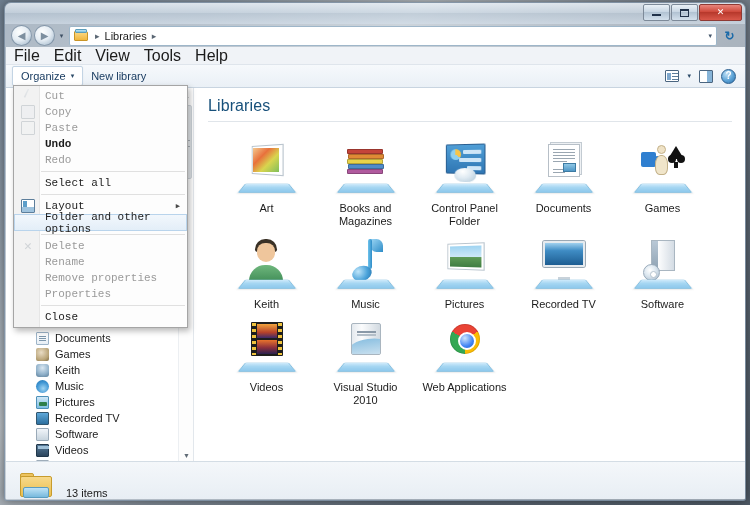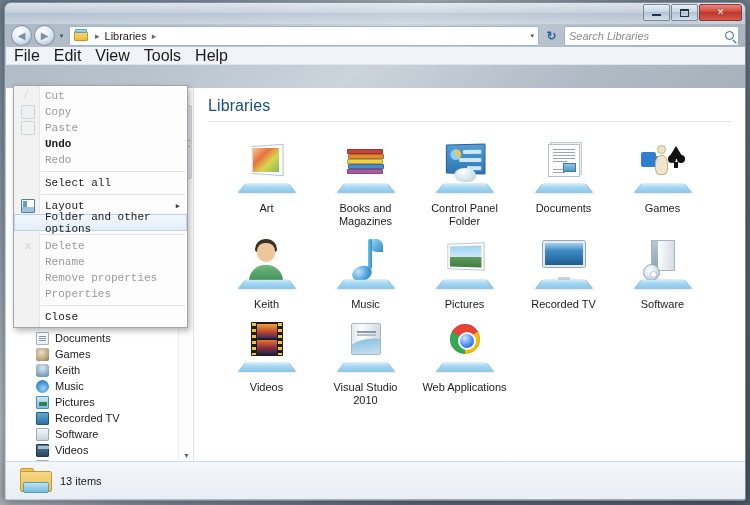--- a/index.html
+++ b/index.html
@@ -262,21 +262,21 @@
   .e-chrome{position:absolute;left:7px;top:2px;width:30px;height:30px;border-radius:50%;overflow:hidden;
     background:conic-gradient(from -60deg,#ea4335 0deg 120deg,#fbbc05 120deg 240deg,#34a853 240deg 360deg);
     box-shadow:inset 0 0 0 1px rgba(0,0,0,0.12);}
   .e-chrome::after{content:"";position:absolute;left:8px;top:8px;width:14px;height:14px;border-radius:50%;
     background:radial-gradient(circle at 35% 30%,#cfe6fb 0%,#4285f4 60%,#1a5fd0 100%);border:2px solid #fff;}
 
   
   #statusbar {
     position:absolute; left:1px; bottom:1px; width:740px; height:38px;
     background: linear-gradient(180deg,#f4f7fa 0%,#e8eef4 100%);
-    border-top:1px solid #d4dde5; display:flex; align-items:center; padding-left:14px; gap:8px;
+    border-top:1px solid #d4dde5; display:flex; align-items:flex-end; padding-left:14px; gap:14px;
   }
   .folder-big { width:32px; height:26px; position:relative; }
   .folder-big .tab{position:absolute;left:0;top:0;width:14px;height:5px;background:#edc35f;border:1px solid #c99f33;border-radius:2px 2px 0 0;}
   .folder-big .bk{position:absolute;left:0;top:3px;width:32px;height:21px;border-radius:2px;
     background:linear-gradient(180deg,#f7d98a 0%,#eabe4e 100%);border:1px solid #c79b2c;}
   .folder-big .fr{position:absolute;left:3px;bottom:1px;width:26px;height:11px;border-radius:2px;
     background:linear-gradient(180deg,#bfe3f6 0%,#77b9dd 100%);border:1px solid #5a9cc0;}
   #statusbar .txt { font-size:11px; color:#1b1b1b; }
 
   
@@ -330,34 +330,45 @@
       <div class="lib-icon">
         <div class="sheet"></div>
           <div class="bar"></div>
       </div>
       <span class="crumb-sep">▸</span>
       <span class="crumb">Libraries</span>
       <span class="crumb-sep">▸</span>
       <span class="crumb-drop">▾</span>
     </div>
     <div id="refreshbtn">↻</div>
-    <div id="searchbox">
-      <span class="ph">Search Libraries</span>
-      <span class="mag"></span>
-    </div>
   </div>
 
   <div id="menubar">
     <span class="mi">File</span>
     <span class="mi">Edit</span>
     <span class="mi">View</span>
     <span class="mi">Tools</span>
     <span class="mi">Help</span>
   </div>
 
+  <div id="toolbar">
+    <div class="tb-btn active">
+      <span>Organize</span>
+      <span class="caret">▾</span>
+    </div>
+    <div class="tb-btn">
+      <span>New library</span>
+    </div>
+    <div class="tb-right">
+      <span class="ico-view"></span>
+      <span class="caret">▾</span>
+      <span class="ico-pane"></span>
+      <span class="ico-help">?</span>
+    </div>
+  </div>
 
   <div id="body">
 
     <div id="navpane">
       <div id="tree">
         <div class="tree-item">
           <span class="ti-icon ic-doc"></span>
           <span class="lbl">Documents</span>
         </div>
         <div class="tree-item">

